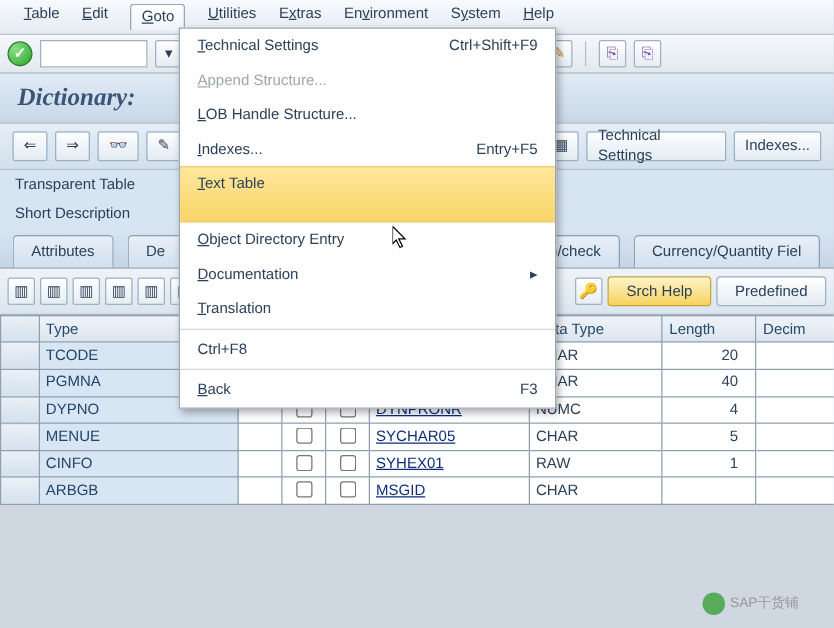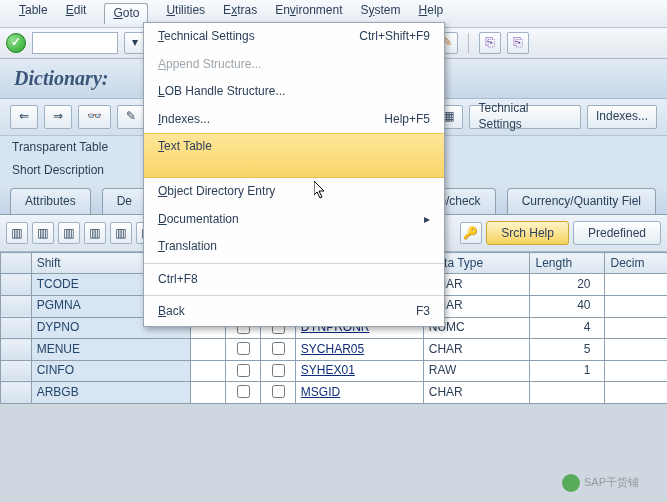--- a/index.html
+++ b/index.html
@@ -122,21 +122,21 @@
   <span style="flex:1"></span>
   <span class="tb-ico" style="color:#c9a400">🔑</span>
   <span class="btn yellow">Srch Help</span>
   <span class="btn grey">Predefined</span>
 </div>
 
 <table class="grid">
   <thead>
       <tr>
     <th class="rowhead"></th>
-    <th>Shift</th>
+    <th>Type</th>
     <th style="width:22px"></th>
     <th style="width:22px"></th>
     <th style="width:22px"></th>
     <th style="width:110px">Data element</th>
     <th style="width:90px">Data Type</th>
     <th style="width:60px">Length</th>
     <th style="width:50px">Decim</th>
   </tr>
     </thead>
   <tbody id="gridbody">
@@ -215,21 +215,21 @@
       <span>Ctrl+Shift+F9</span>
     </div>
     <div class="mi dis">
       <span><u>A</u>ppend Structure...</span>
     </div>
     <div class="mi">
       <span><u>L</u>OB Handle Structure...</span>
     </div>
     <div class="mi">
       <span><u>I</u>ndexes...</span>
-      <span>Help+F5</span>
+      <span>Entry+F5</span>
     </div>
     <div class="mi hov">
       <span><u>T</u>ext Table</span>
     </div>
     <div class="mi">
       <span><u>O</u>bject Directory Entry</span>
     </div>
     <div class="mi">
       <span><u>D</u>ocumentation</span>
       <span>▸</span>

